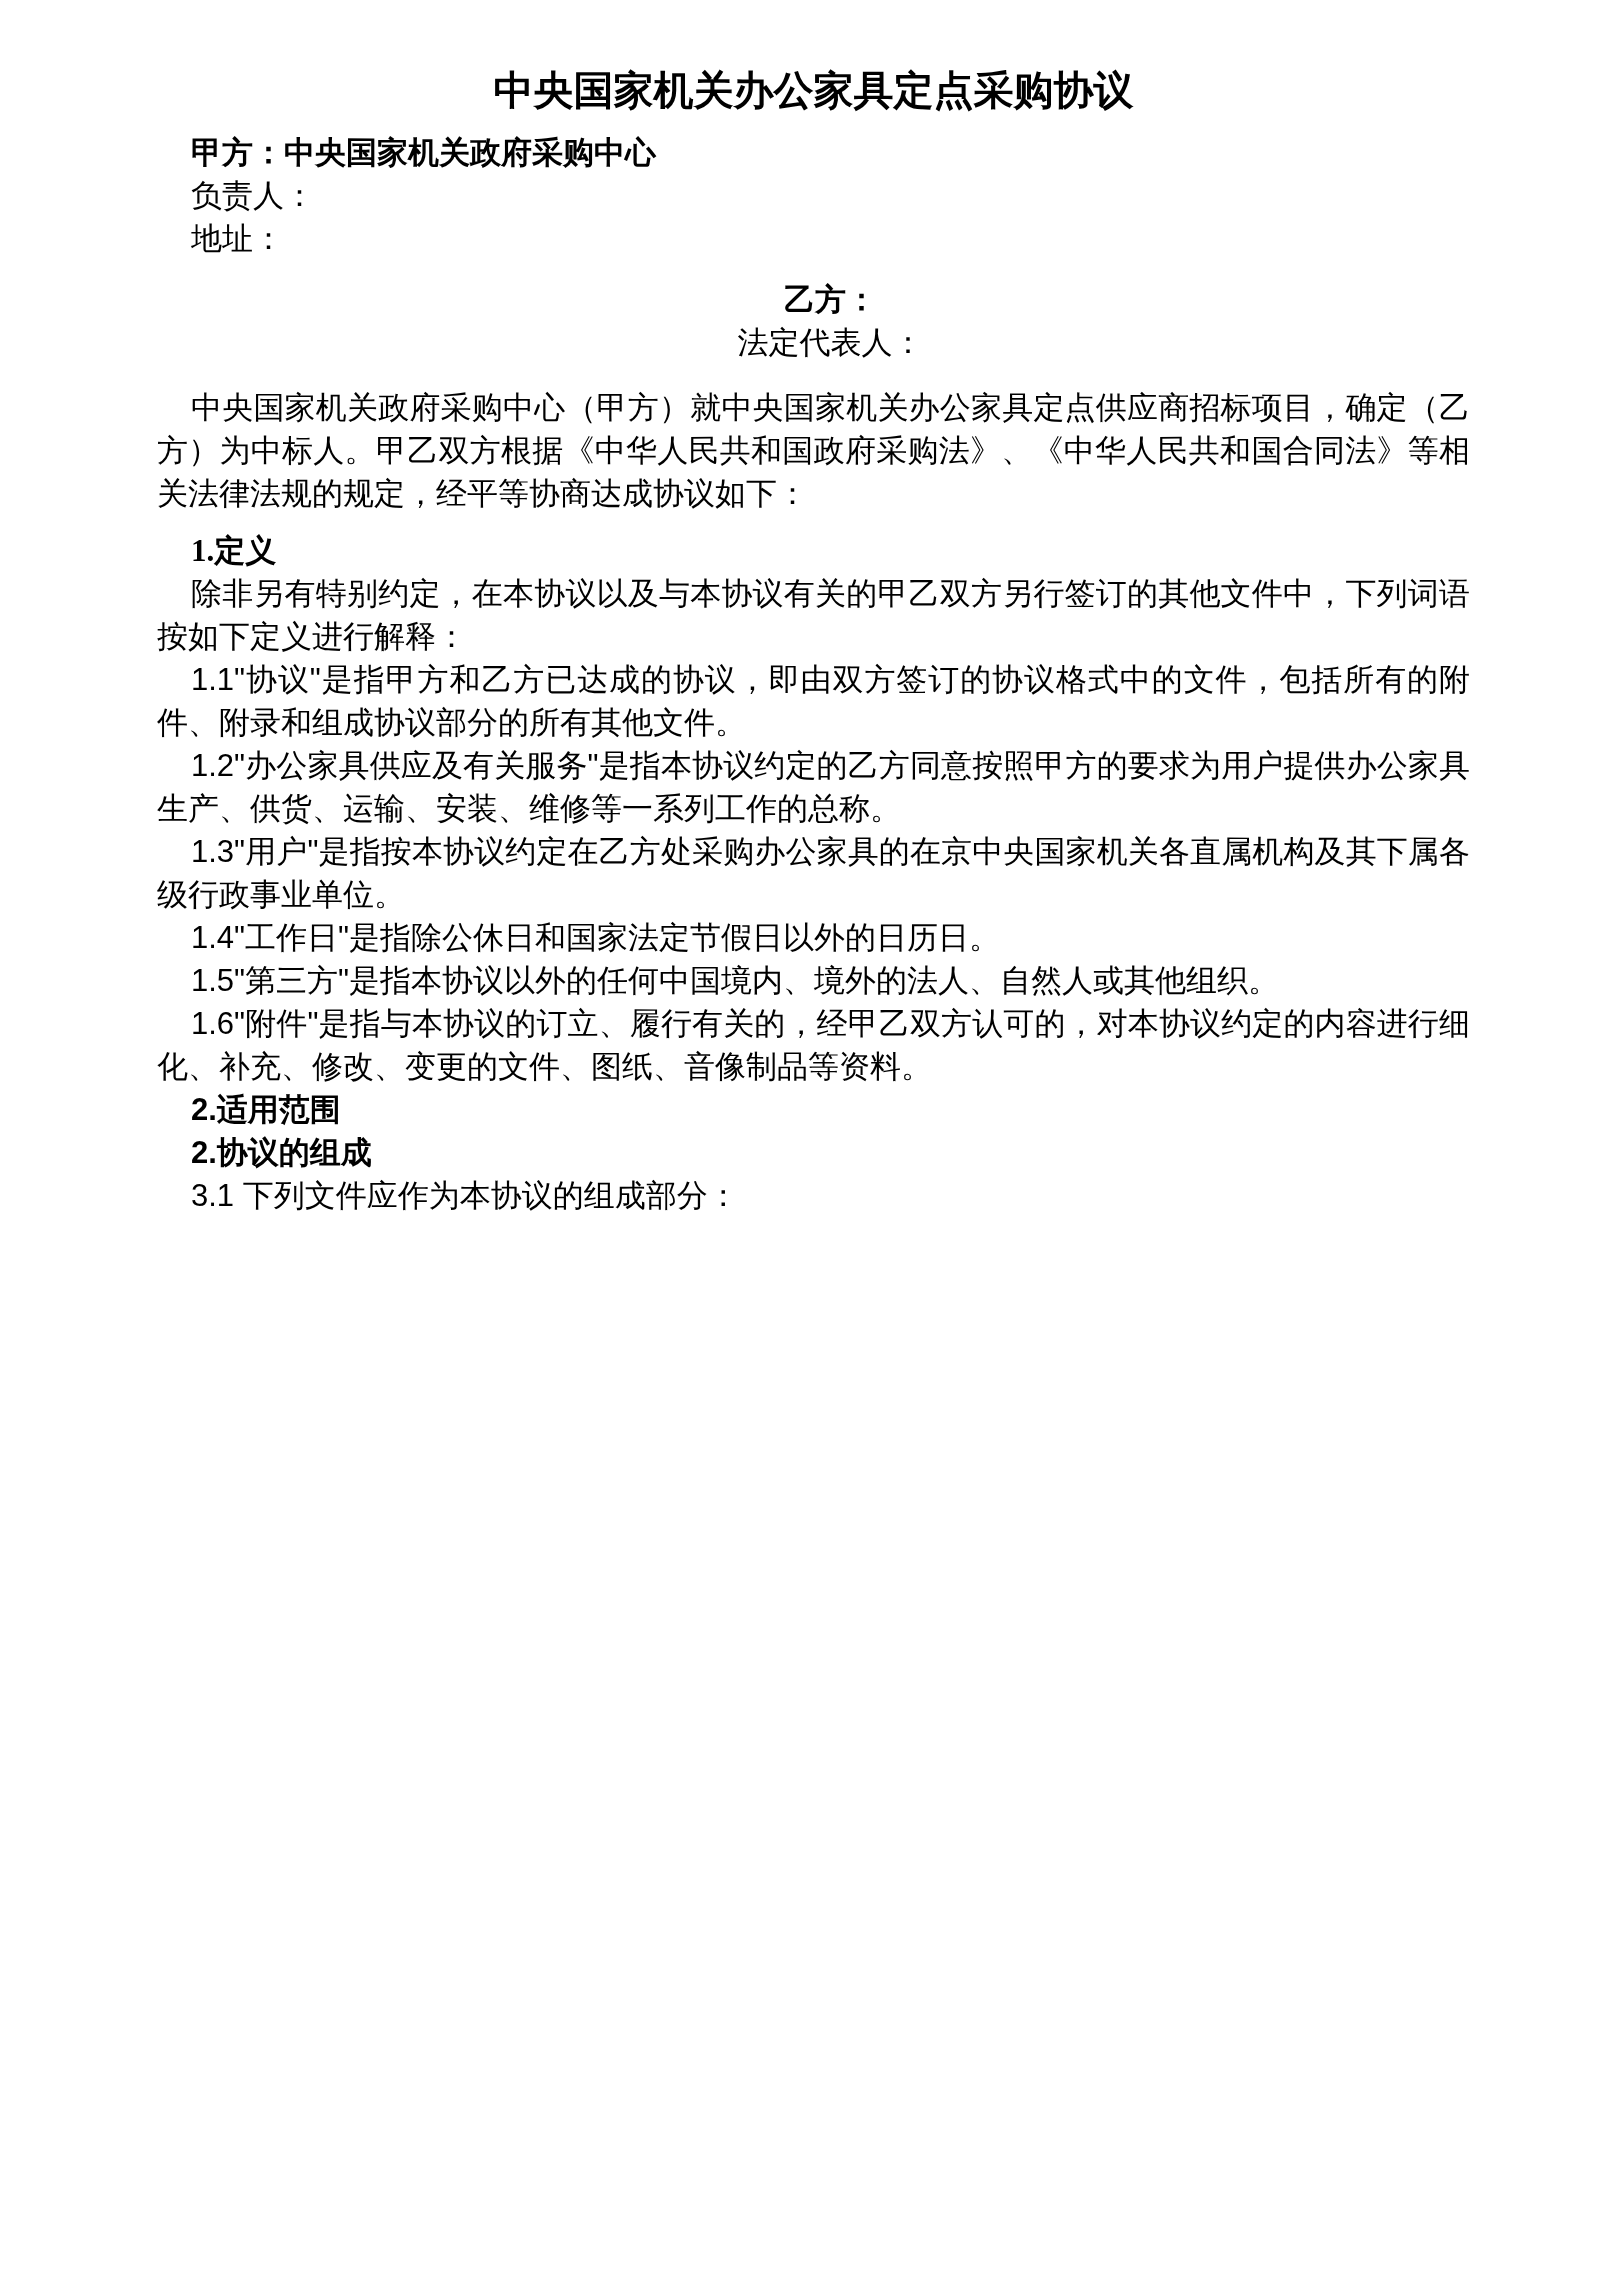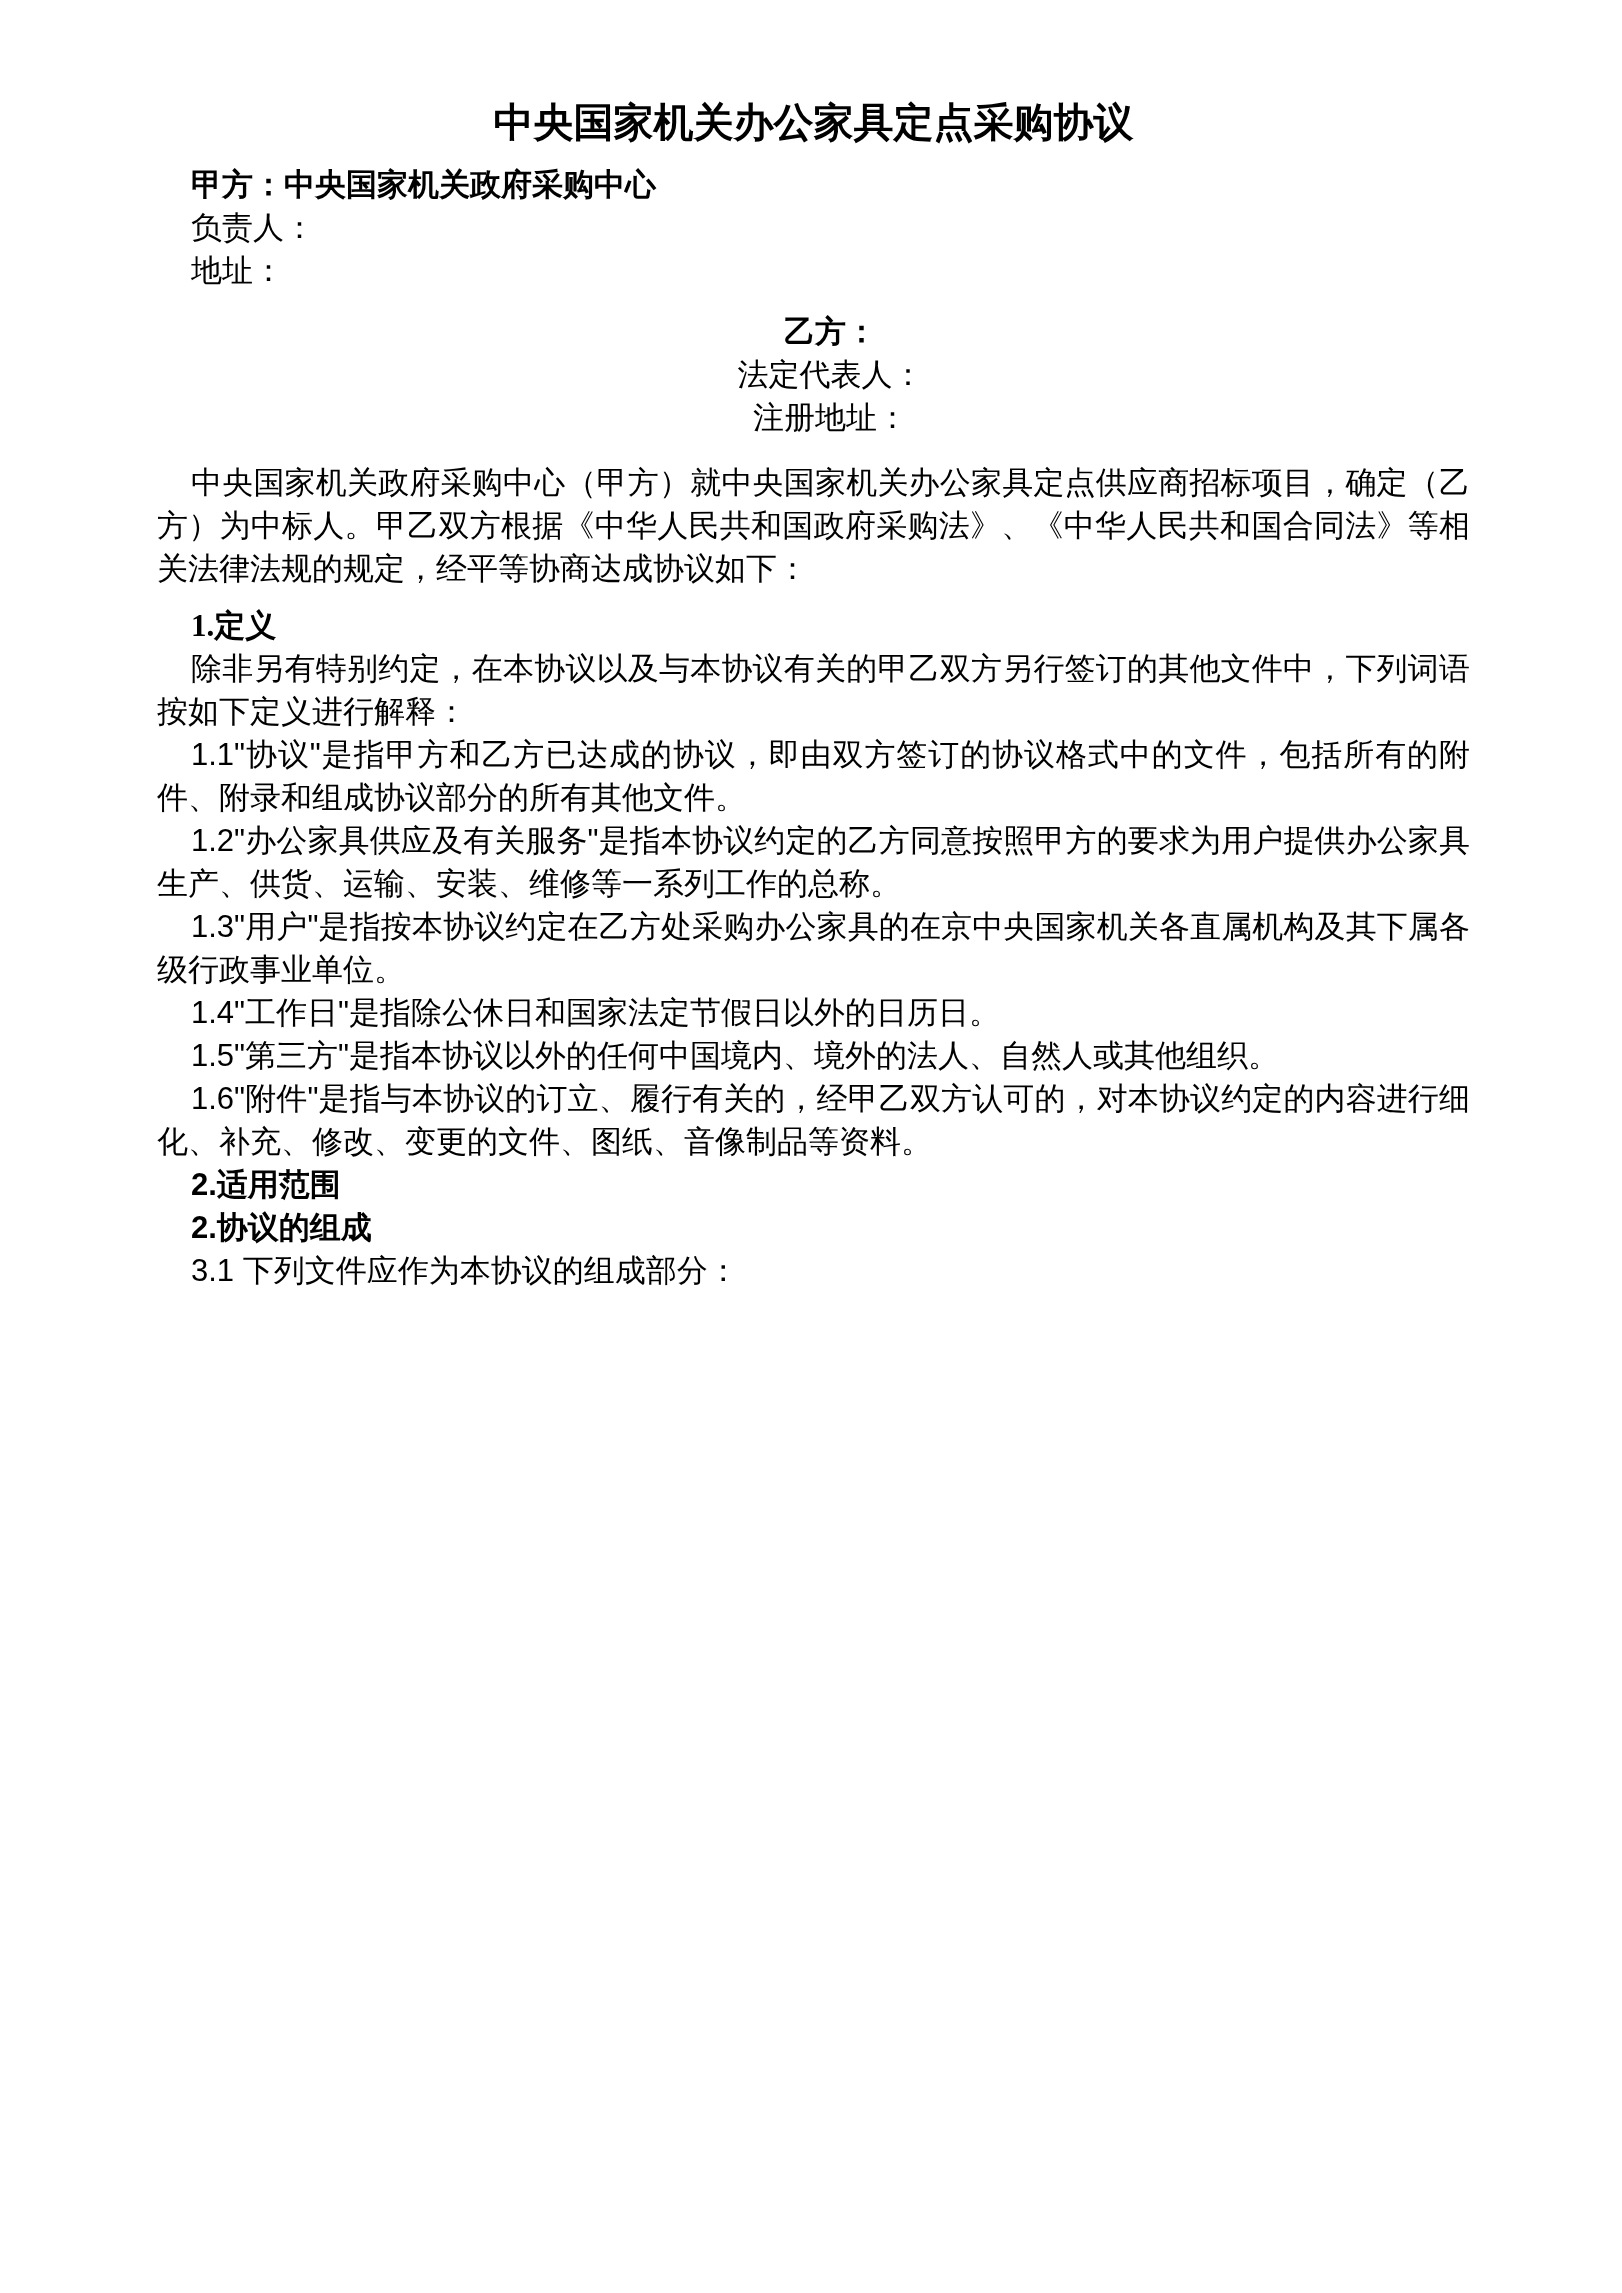--- a/index.html
+++ b/index.html
@@ -11,21 +11,21 @@
   .page {
     position: relative;
     width: 1614px;
     height: 2294px;
     margin: 0 auto;
     background: #ffffff;
     color: #000000;
     font-family: "Liberation Sans", "DejaVu Sans", sans-serif;
     font-size: 31px;
     line-height: 43px;
-    padding: 96px 148px 0 153px;
+    padding: 64px 148px 0 153px;
     overflow: hidden;
   }
   .doc-title {
     font-size: 40px;
     font-weight: 700;
     line-height: 1.3;
     text-align: center;
     margin: 0 0 14.5px 0;
   }
   p {
@@ -54,21 +54,20 @@
 
   <div>
     <p class="line bold">甲方：中央国家机关政府采购中心</p>
     <p class="line">负责人：</p>
     <p class="line">地址：</p>
   </div>
 
   <div class="gap-md">
     <p class="line bold">乙方：</p>
     <p class="line">法定代表人：</p>
-    <p class="line">注册地址：</p>
   </div>
 
   <p class="para gap-lg">中央国家机关政府采购中心（甲方）就中央国家机关办公家具定点供应商招标项目，确定（乙方）为中标人。甲乙双方根据《中华人民共和国政府采购法》、《中华人民共和国合同法》等相关法律法规的规定，经平等协商达成协议如下：</p>
 
   <p class="para heading gap-sm">1.定义</p>
   <p class="para">除非另有特别约定，在本协议以及与本协议有关的甲乙双方另行签订的其他文件中，下列词语按如下定义进行解释：</p>
   <p class="para">1.1"协议"是指甲方和乙方已达成的协议，即由双方签订的协议格式中的文件，包括所有的附件、附录和组成协议部分的所有其他文件。</p>
   <p class="para">1.2"办公家具供应及有关服务"是指本协议约定的乙方同意按照甲方的要求为用户提供办公家具生产、供货、运输、安装、维修等一系列工作的总称。</p>
   <p class="para">1.3"用户"是指按本协议约定在乙方处采购办公家具的在京中央国家机关各直属机构及其下属各级行政事业单位。</p>
   <p class="para">1.4"工作日"是指除公休日和国家法定节假日以外的日历日。</p>

